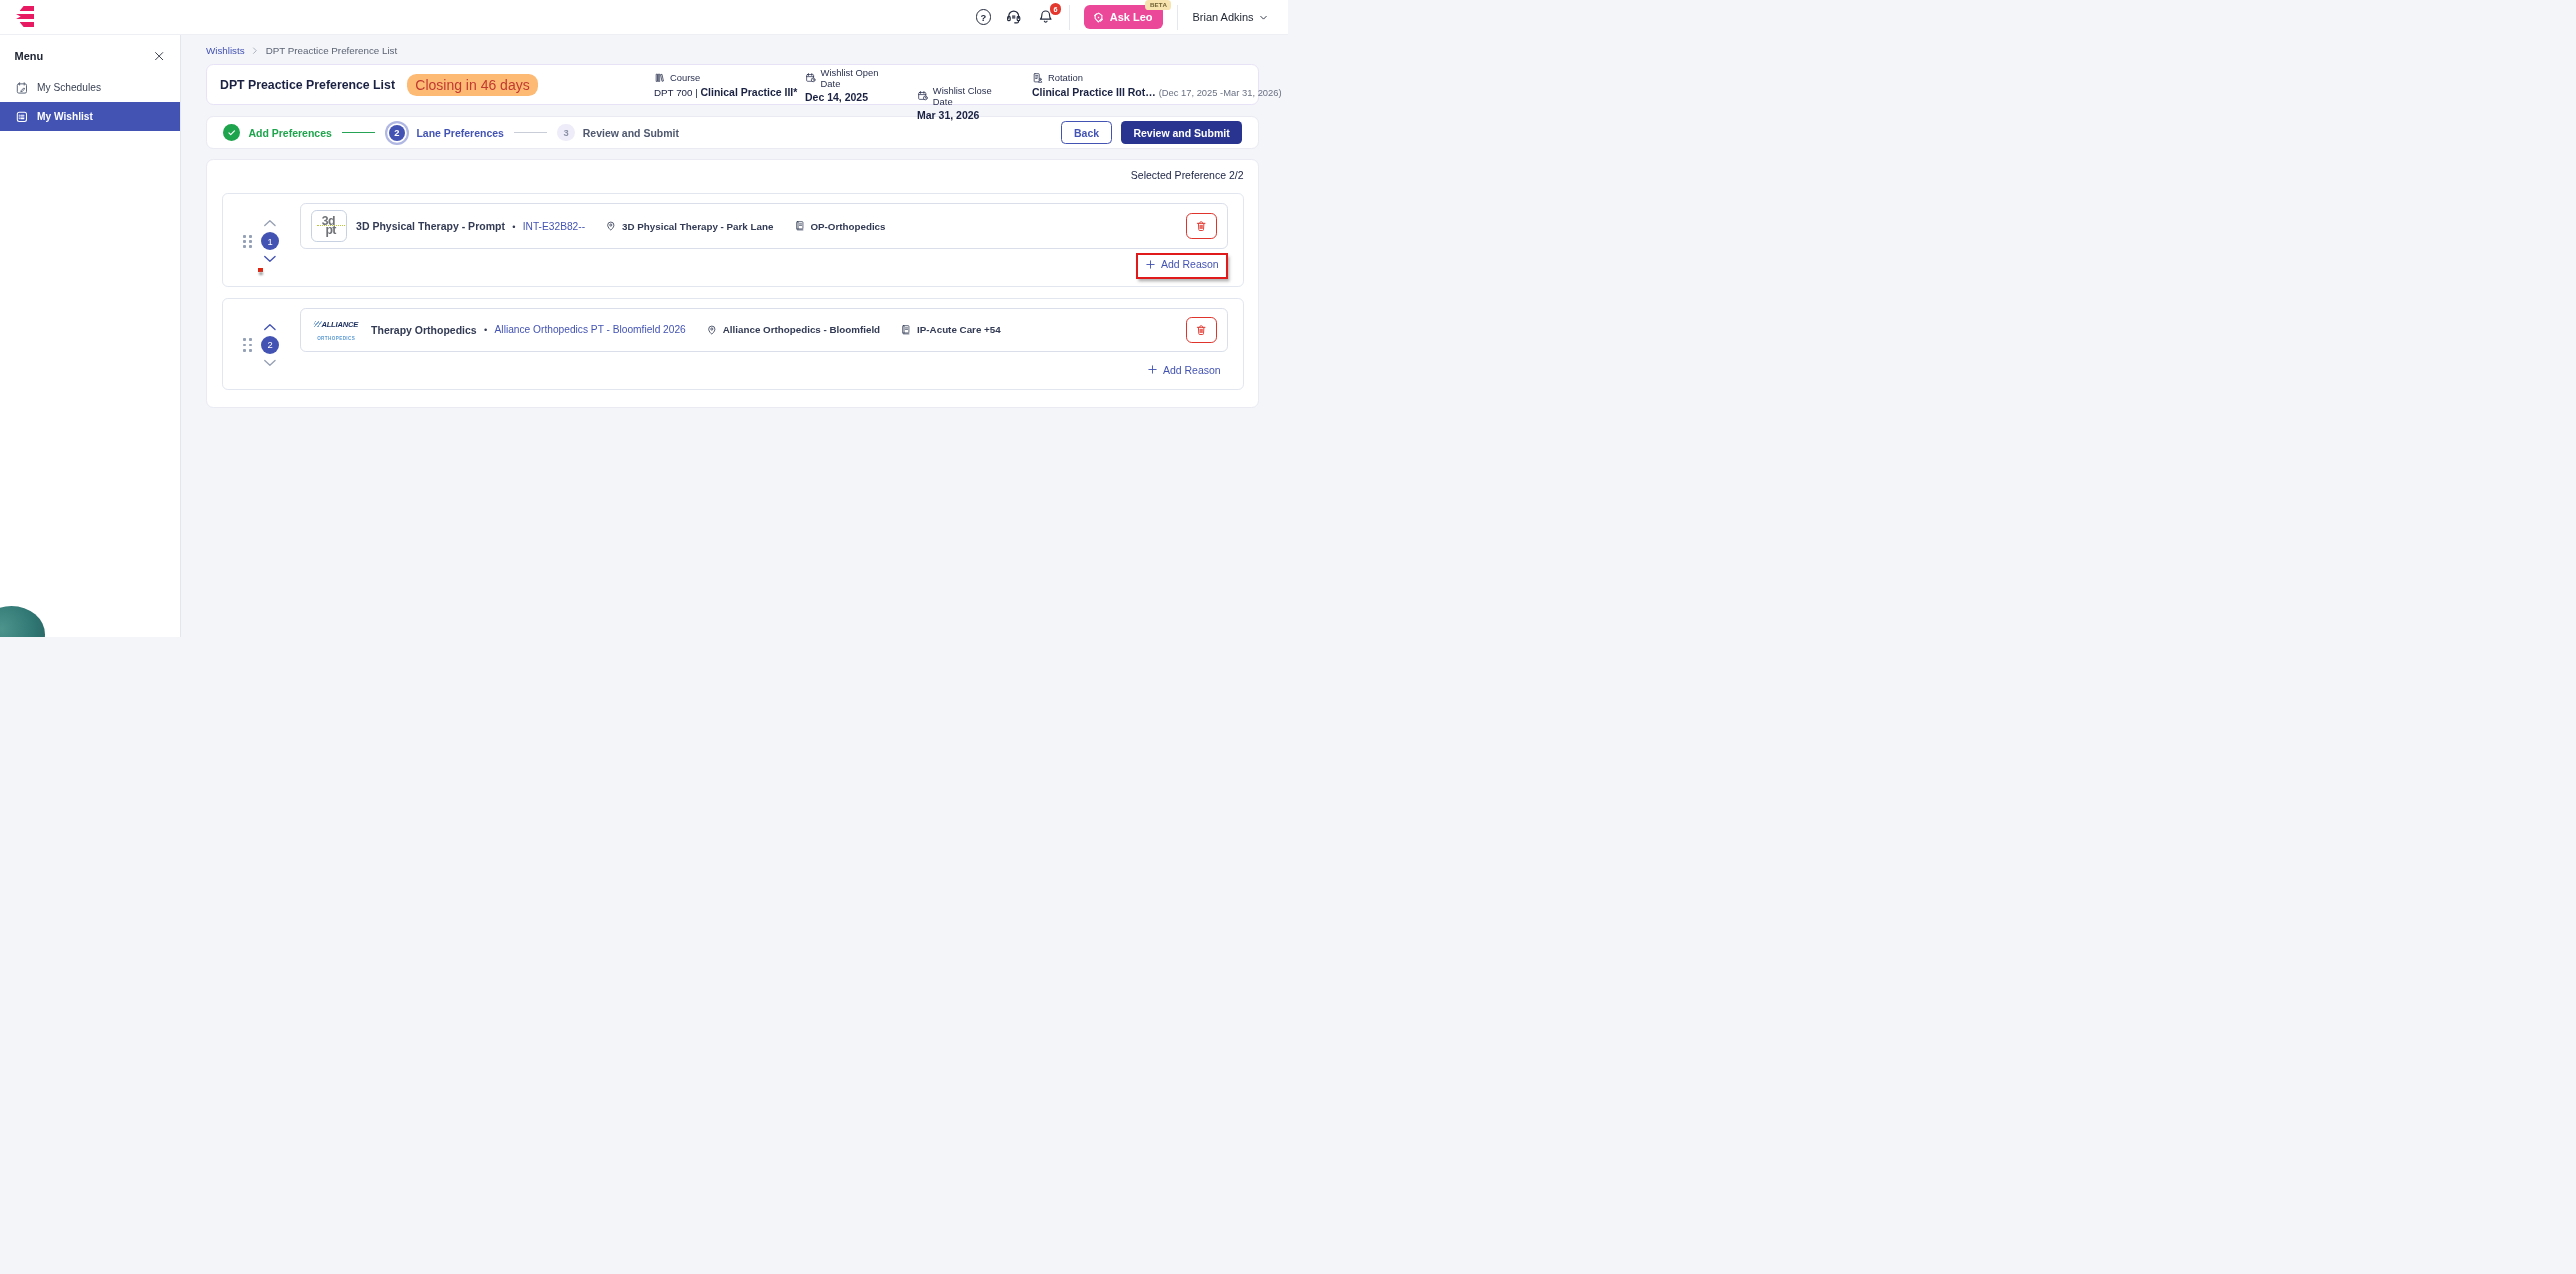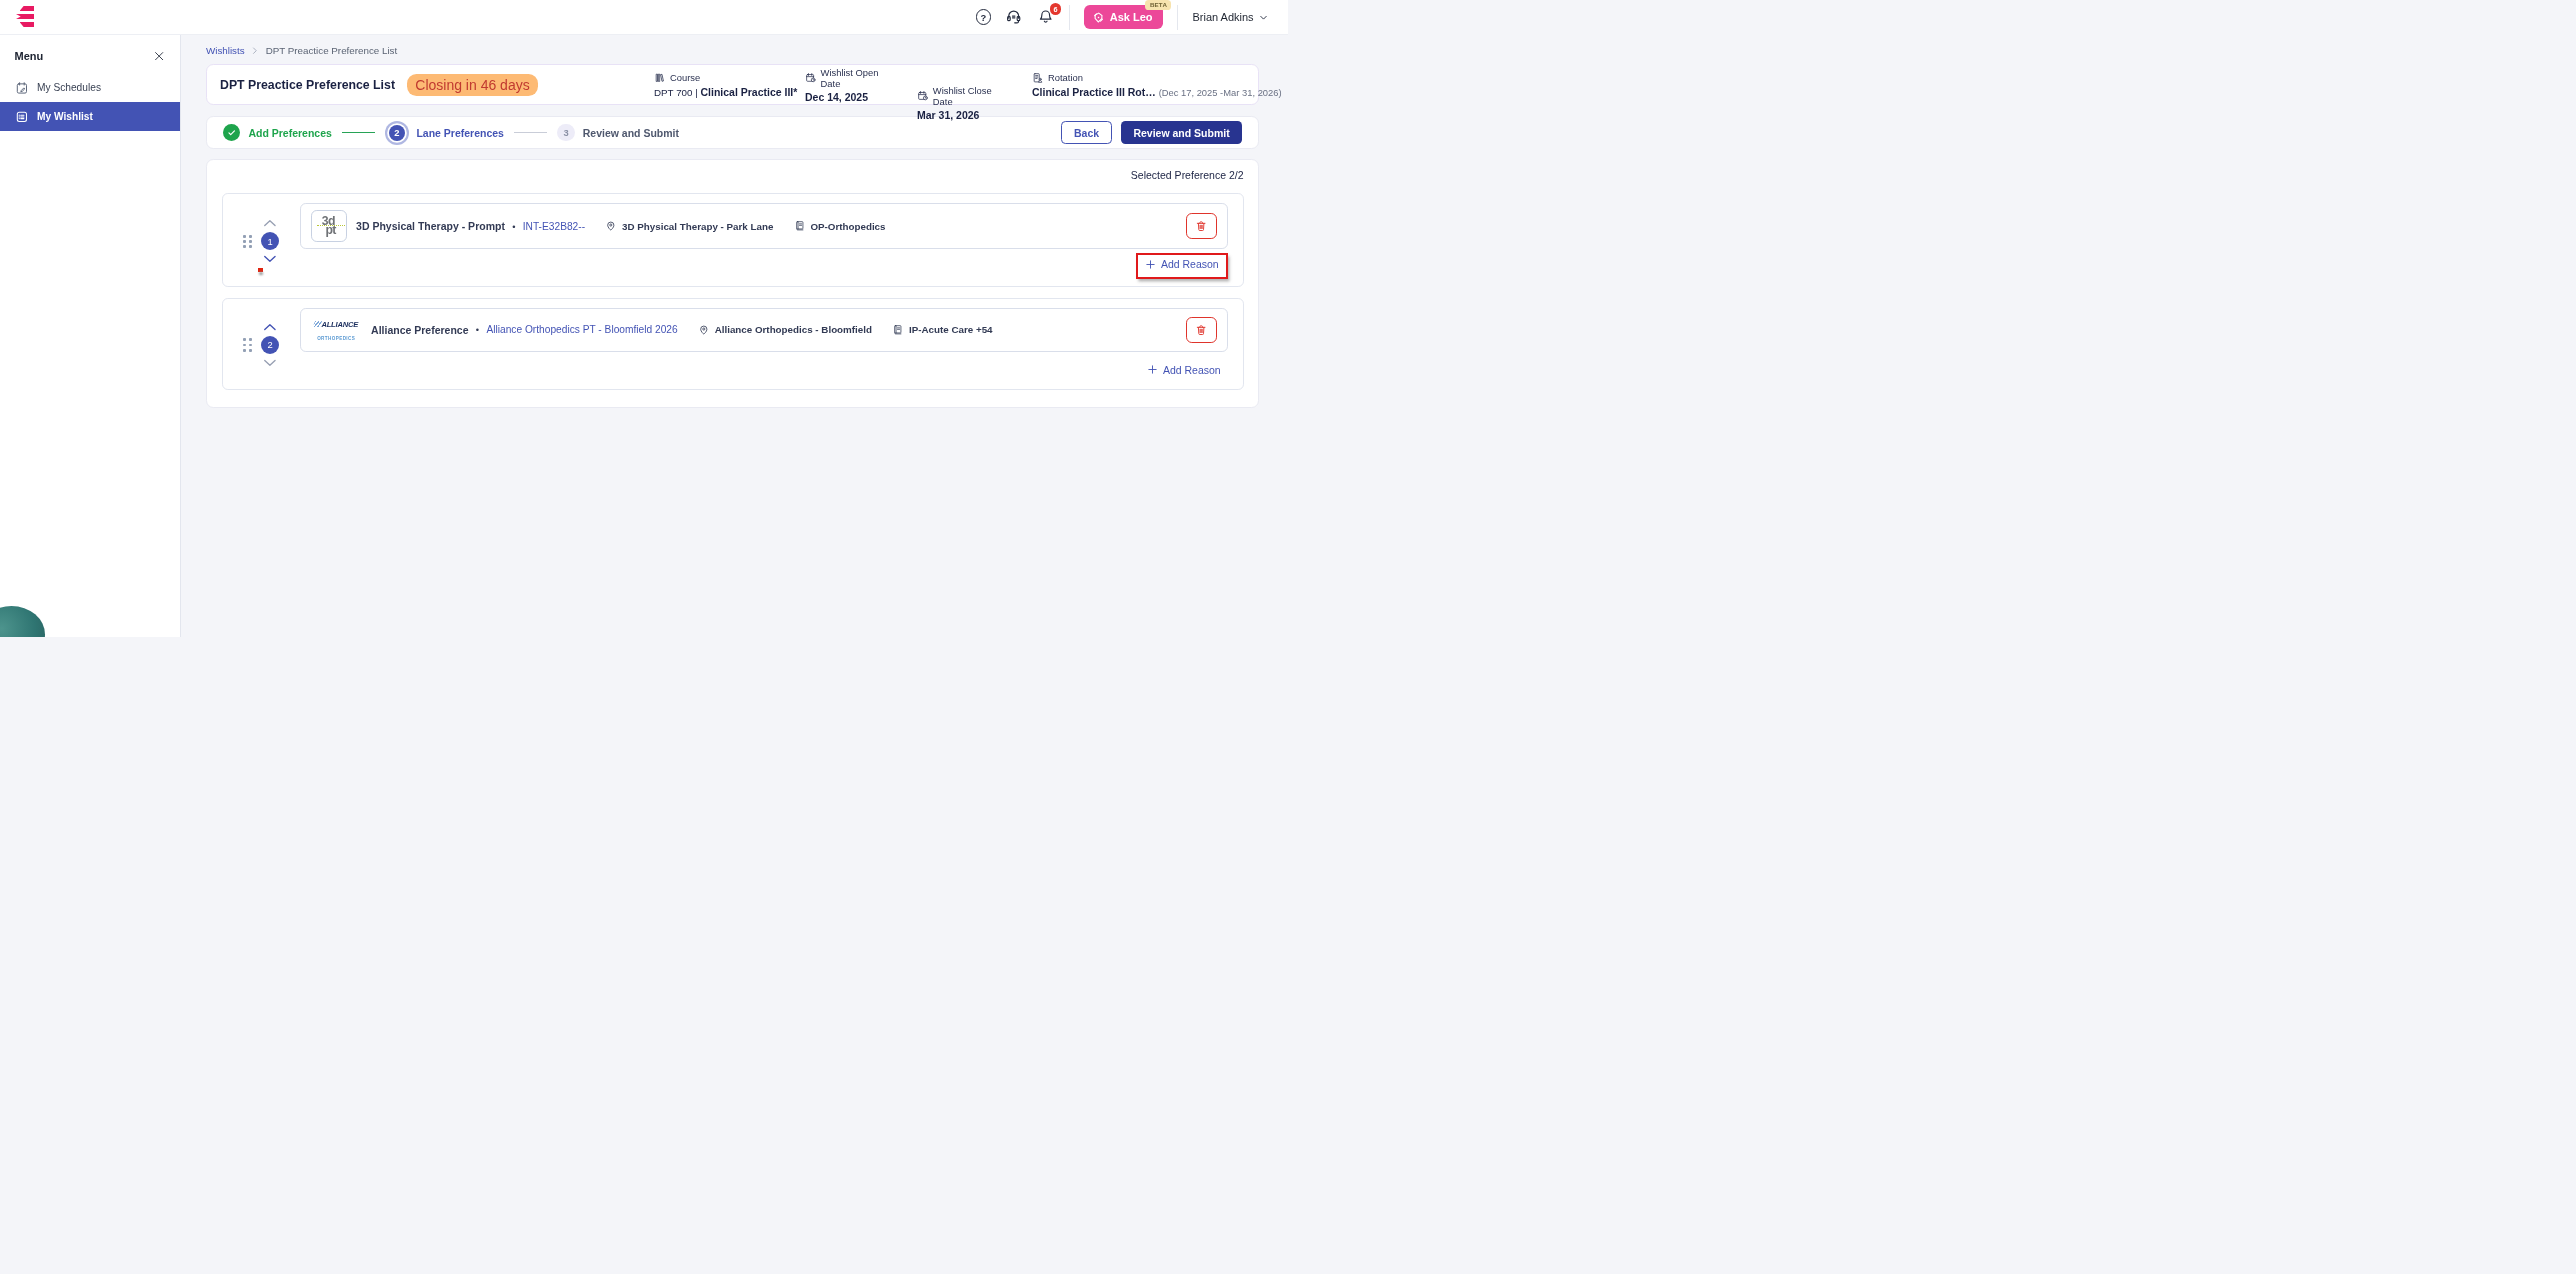--- a/index.html
+++ b/index.html
@@ -418,21 +418,21 @@
               </svg>
           </button>
         </span>
       </div>
       <div class="pref-body">
         <div class="inner-card">
           <span class="logoAll">
             <span class="l1">ALLIANCE</span><br>
             <span class="l2">ORTHOPEDICS</span>
           </span>
-          <span class="pref-name">Alliance Preference</span>
+          <span class="pref-name">Therapy Orthopedics</span>
           <span class="dot-sep">•</span>
           <span class="slot-link">Alliance Orthopedics PT - Bloomfield 2026</span>
           <span class="meta">
             <svg width="11.6" height="11.6" viewBox="0 0 24 24" fill="none" stroke="#323A54" stroke-width="1.7">
               <path d="M12 21s-6.5-5.4-6.5-10.2a6.5 6.5 0 0 1 13 0C18.5 15.6 12 21 12 21z"></path>
                 <circle cx="12" cy="10.4" r="2.2"></circle>
             </svg>
             <span>Alliance Orthopedics - Bloomfield</span>
           </span>
           <span class="meta">

